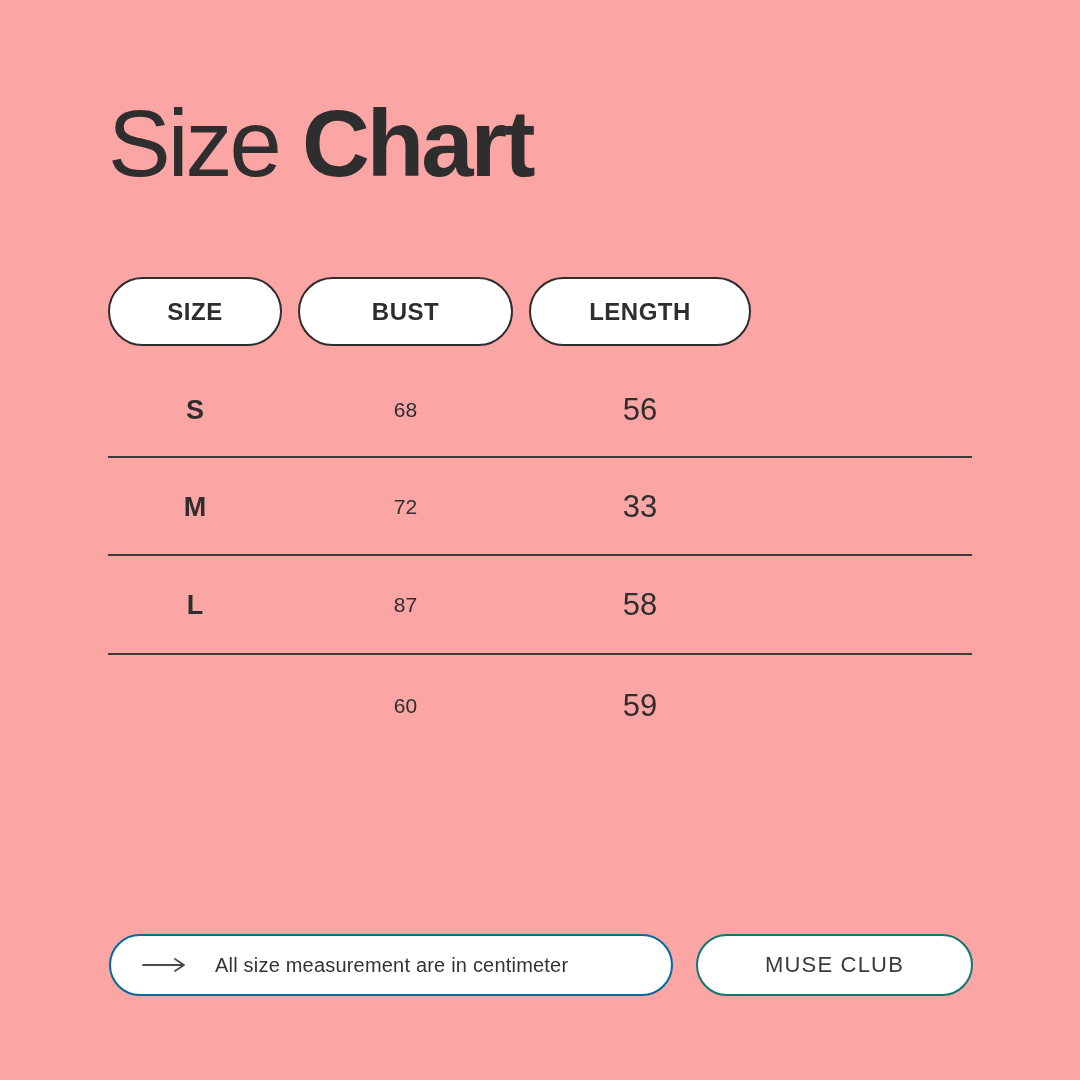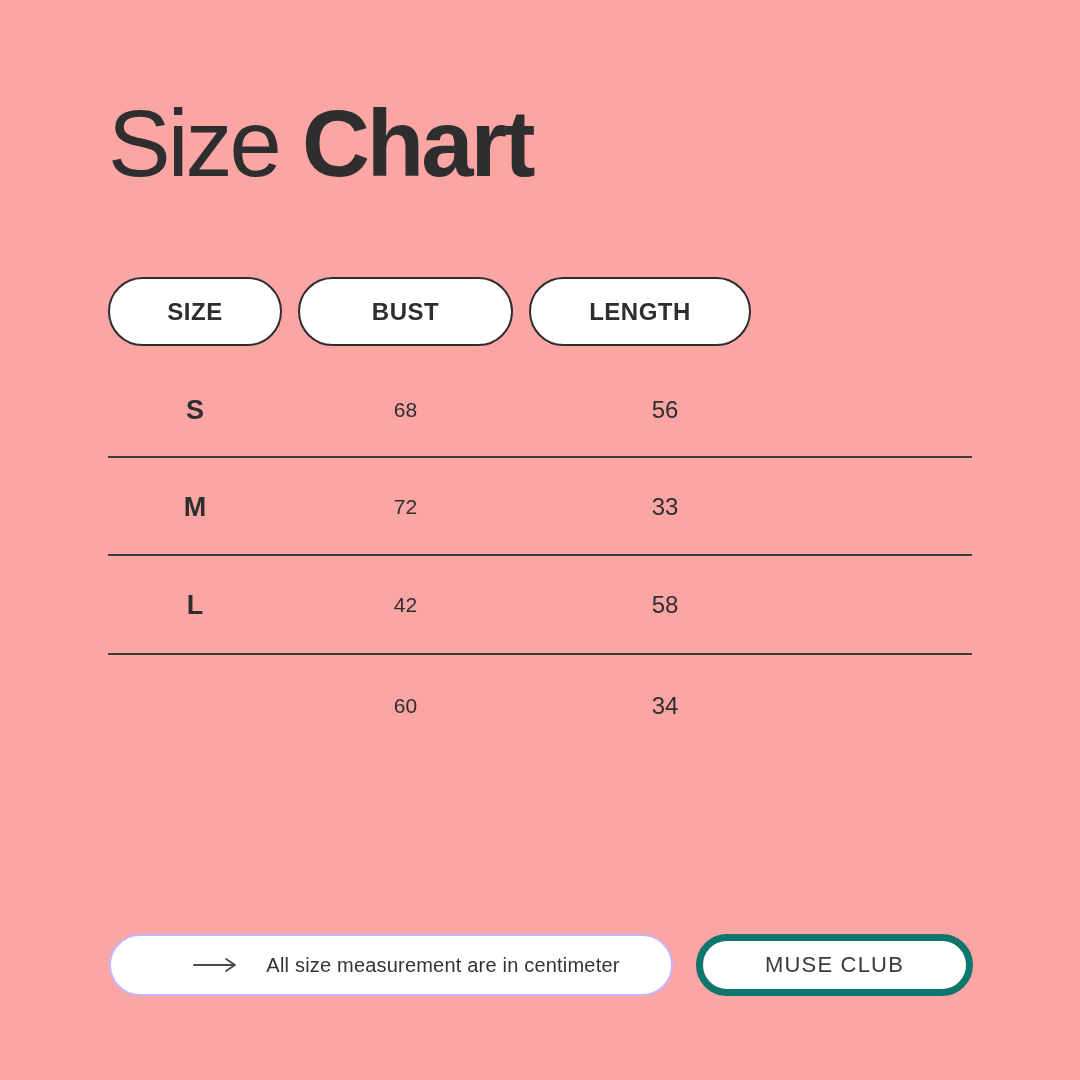--- a/index.html
+++ b/index.html
@@ -60,21 +60,21 @@
   }
   .t-row .cell {
     position: absolute;
     top: 0;
     height: 50px;
     line-height: 50px;
     text-align: center;
   }
   .cell-size   { left: 0;     width: 174px; font-weight: 700; font-size: 27px; }
   .cell-bust   { left: 190px; width: 215px; font-weight: 400; font-size: 21px; }
-  .cell-length { left: 446px; width: 222px; font-weight: 400; font-size: 24px; }
+  .cell-length { left: 421px; width: 222px; font-weight: 400; font-size: 31px; }
 
   .row-s  { top: 385px; }
   .row-m  { top: 482px; }
   .row-l  { top: 580px; }
   .row-xl { top: 681px; }
 
   .divider {
     position: absolute;
     left: 108px;
     width: 864px;
@@ -86,48 +86,47 @@
   .div-3 { top: 653px; }
 
   
   .pill-note {
     position: absolute;
     left: 109px;
     top: 934px;
     width: 564px;
     height: 62px;
     box-sizing: border-box;
-    border: 2px solid #c4b5fd;
+    border: 2px solid #0369a1;
     border-radius: 34px;
     display: flex;
     align-items: center;
     padding-left: 30px;
     background: #ffffff;
-    justify-content: center;
   }
   .pill-note .arrow-wrap {
     display: flex;
     align-items: center;
     flex: 0 0 auto;
   }
   .pill-note .note-text {
     margin-left: 28px;
     font-size: 20px;
     font-weight: 500;
     color: #333333;
     letter-spacing: 0.2px;
   }
   .pill-brand {
     position: absolute;
     left: 696px;
     top: 934px;
     width: 277px;
     height: 62px;
     box-sizing: border-box;
-    border: 7px solid #0f766e;
+    border: 2px solid #0f766e;
     border-radius: 34px;
     display: flex;
     align-items: center;
     justify-content: center;
     font-size: 22px;
     font-weight: 400;
     letter-spacing: 1.2px;
     color: #3a3a3a;
     background: #ffffff;
   }
@@ -161,28 +160,28 @@
 
   <div class="t-row row-m">
     <span class="cell cell-size">M</span>
     <span class="cell cell-bust">72</span>
     <span class="cell cell-length">33</span>
   </div>
   <div class="divider div-2"></div>
 
   <div class="t-row row-l">
     <span class="cell cell-size">L</span>
-    <span class="cell cell-bust">42</span>
+    <span class="cell cell-bust">87</span>
     <span class="cell cell-length">58</span>
   </div>
   <div class="divider div-3"></div>
 
   <div class="t-row row-xl">
     <span class="cell cell-bust">60</span>
-    <span class="cell cell-length">34</span>
+    <span class="cell cell-length">59</span>
   </div>
 
   <div class="pill-note">
     <span class="arrow-wrap">
       <svg width="46" height="18" viewBox="0 0 46 18" aria-hidden="true">
         <path d="M2 9 H42 M34 3 L43 9 L34 15" stroke="#4a4a4a" stroke-width="1.8" fill="none" stroke-linecap="round" stroke-linejoin="round"></path>
       </svg>
     </span>
     <span class="note-text">All size measurement are in centimeter</span>
   </div>

